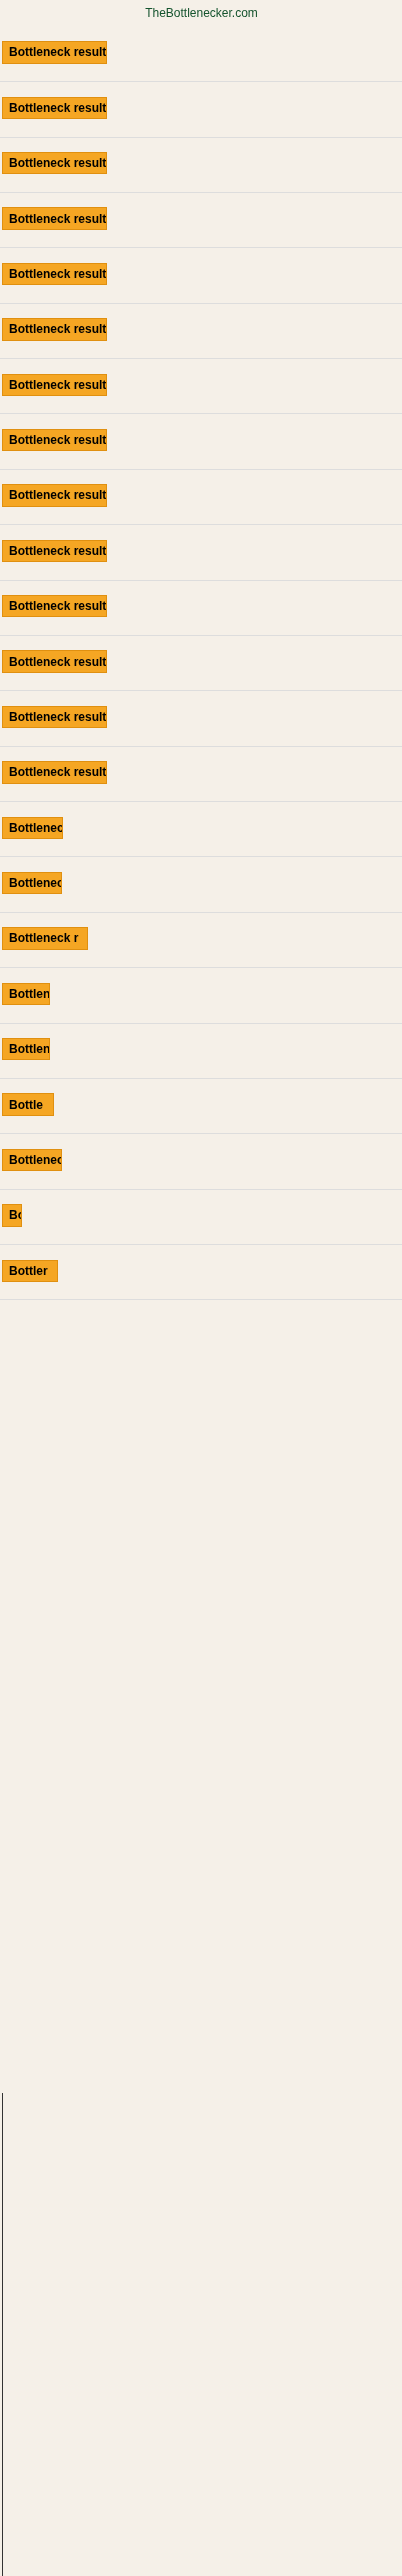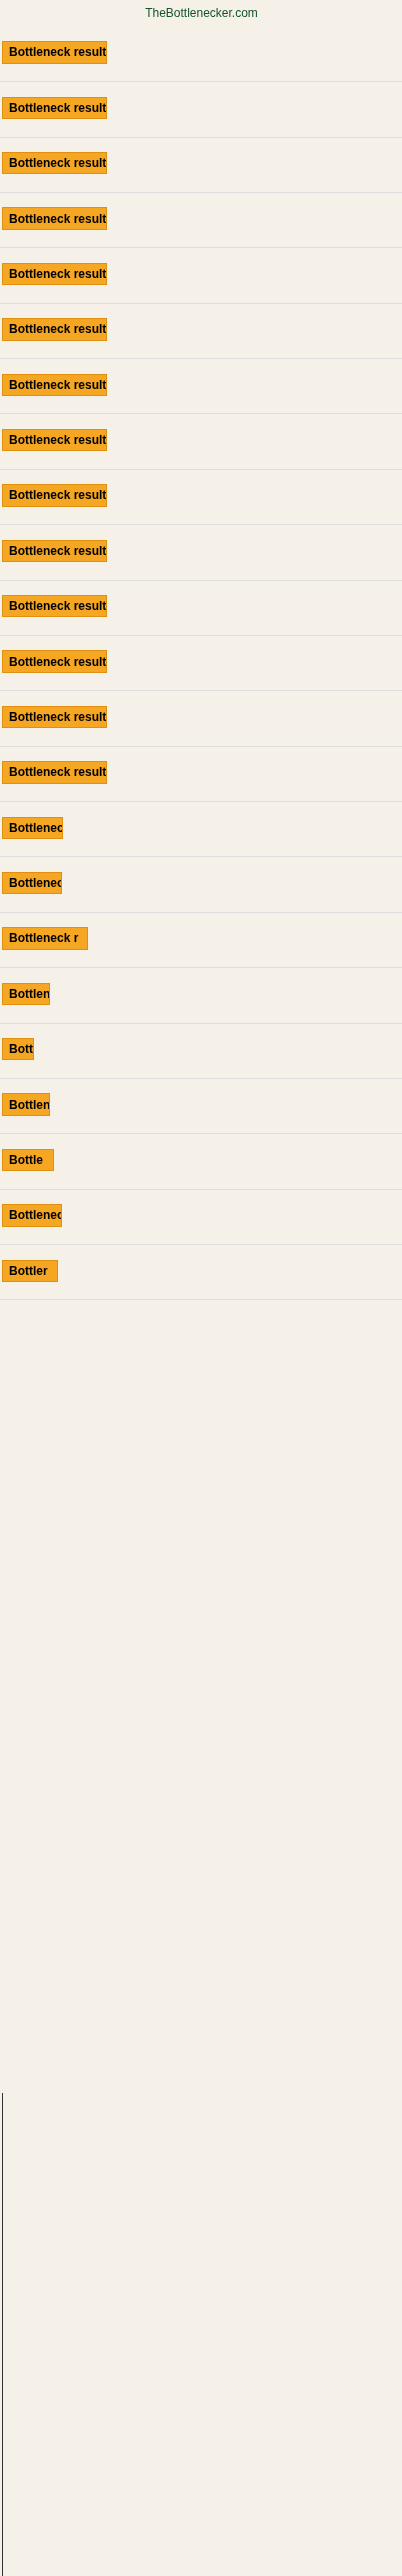--- a/index.html
+++ b/index.html
@@ -68,21 +68,21 @@
     <div class="row"><div class="bottleneck-bar" style="width: 105px;">Bottleneck result</div></div>
     <div class="row"><div class="bottleneck-bar" style="width: 105px;">Bottleneck result</div></div>
     <div class="row"><div class="bottleneck-bar" style="width: 105px;">Bottleneck result</div></div>
     <div class="row"><div class="bottleneck-bar" style="width: 105px;">Bottleneck result</div></div>
     <div class="row"><div class="bottleneck-bar" style="width: 105px;">Bottleneck result</div></div>
     <div class="row"><div class="bottleneck-bar" style="width: 105px;">Bottleneck result</div></div>
     <div class="row"><div class="bottleneck-bar" style="width: 61px;">Bottleneck re</div></div>
     <div class="row"><div class="bottleneck-bar" style="width: 60px;">Bottlenec</div></div>
     <div class="row"><div class="bottleneck-bar" style="width: 86px;">Bottleneck r</div></div>
     <div class="row"><div class="bottleneck-bar" style="width: 48px;">Bottlen</div></div>
-    <div class="row"><div class="bottleneck-bar" style="width: 32px;">Bott</div></div>
     <div class="row"><div class="bottleneck-bar" style="width: 48px;">Bottlen</div></div>
     <div class="row"><div class="bottleneck-bar" style="width: 52px;">Bottle</div></div>
     <div class="row"><div class="bottleneck-bar" style="width: 60px;">Bottlenec</div></div>
+    <div class="row"><div class="bottleneck-bar" style="width: 20px;">Bo</div></div>
     <div class="row"><div class="bottleneck-bar" style="width: 56px;">Bottler</div></div>
   </div>
 
 <div class="vertical-line"></div>
 
 
 </body></html>

